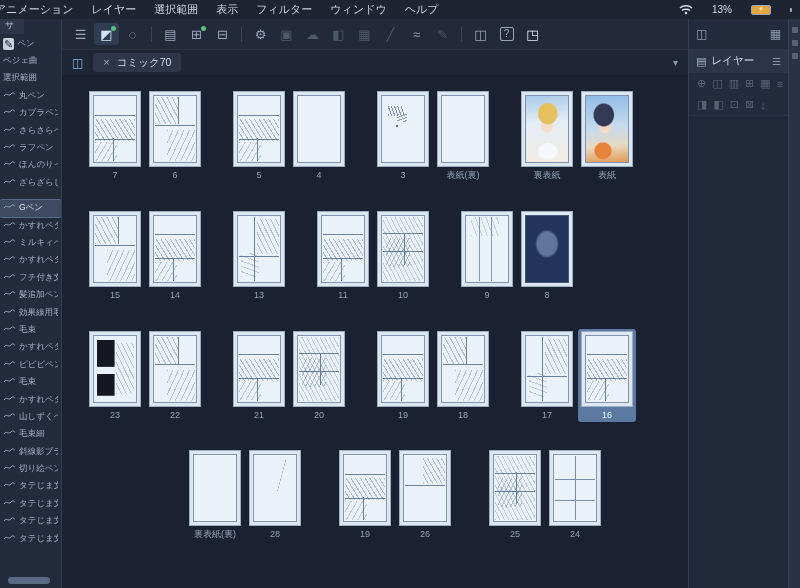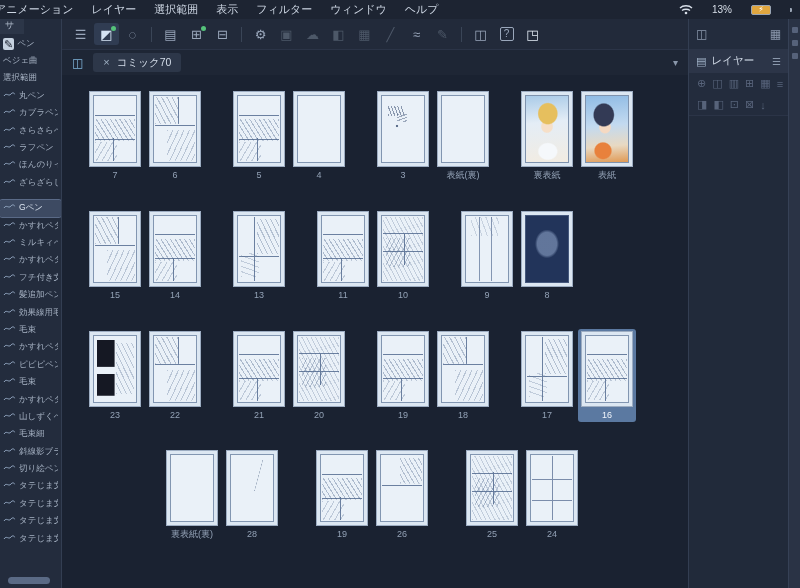--- a/index.html
+++ b/index.html
@@ -46,21 +46,21 @@
   
   #tabbar { height:26px; background:#1e2635; display:flex; align-items:center; gap:10px; padding:0 10px; border-top:1px solid #2b3447; flex:0 0 auto; }
   #pages-view-icon { color:#7fb3d9; font-size:12px; }
   .tab { height:19px; background:#2d3749; border-radius:3px; display:flex; align-items:center; gap:7px; padding:0 10px; font-size:10.5px; color:#d4dde9; }
   .tab-close { color:#9fb0c3; font-size:11px; line-height:1; }
   #tab-chevron { margin-left:auto; color:#8a97ab; font-size:10px; }
 
   
   #pages-area { flex:1; background:#1a2231; padding:14px 0 0 24px; display:flex; flex-direction:column; gap:26px; overflow:hidden; }
   .page-row { display:flex; gap:26px; }
-  .page-row.offset { margin-left:77px;gap:32px; }
+  .page-row.offset { margin-left:100px;gap:32px; }
   .spread { display:flex; gap:2px; }
   .page-cell { display:flex; flex-direction:column; align-items:center; gap:3px; padding:2px 3px; border-radius:3px; }
   .page-cell.selected { background:#5b79a1; }
   .page-cell.selected .page-label { color:#f0f5fb; }
   .page-thumb { width:52px; height:76px; background:#dce7f2; border:1px solid #9dadc2; position:relative; flex:0 0 auto; }
   .page-label { font-size:9px; color:#93a2b6; line-height:1.2; white-space:nowrap; }
   .art { position:absolute; inset:3px; border:1px solid #8296b1; background:#eaf1f8; }
   .art::before { content:""; position:absolute; inset:1px; background-repeat:no-repeat; }
 
   .k-v1 .art::before{

